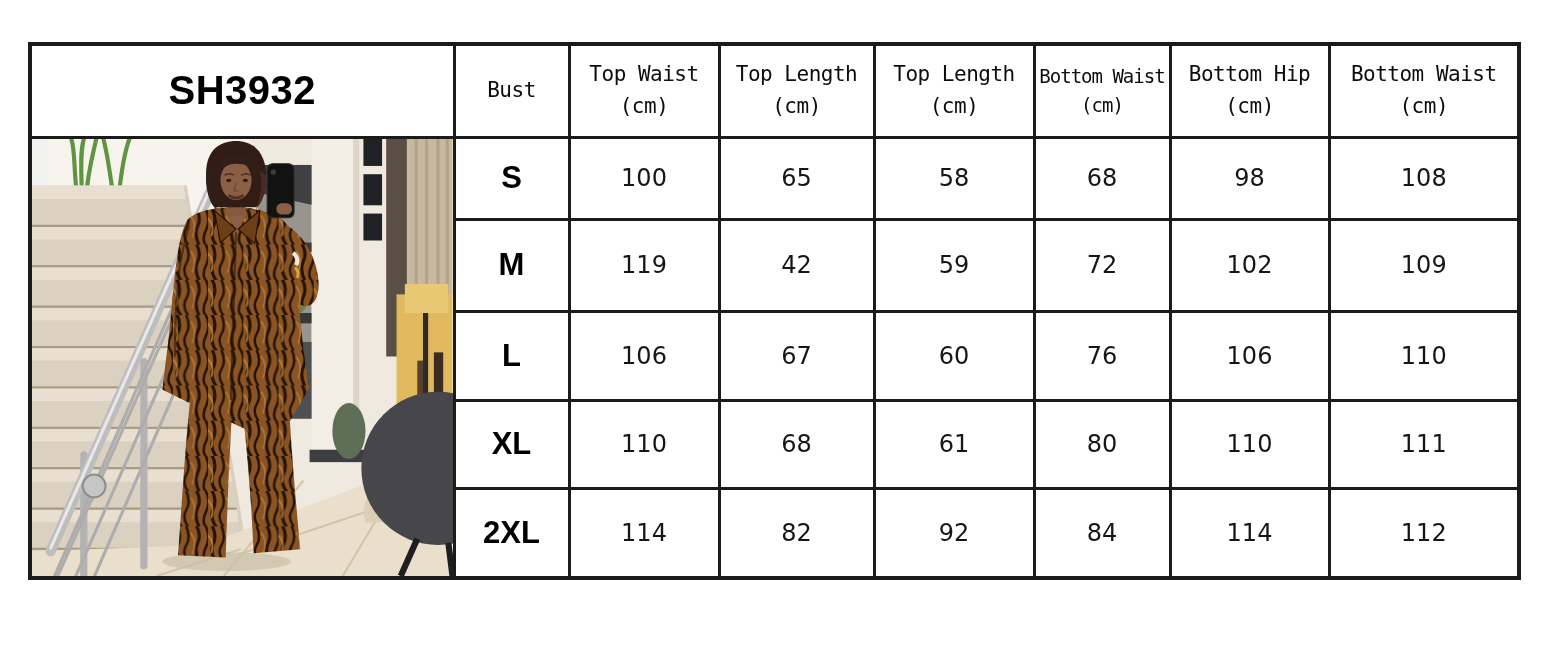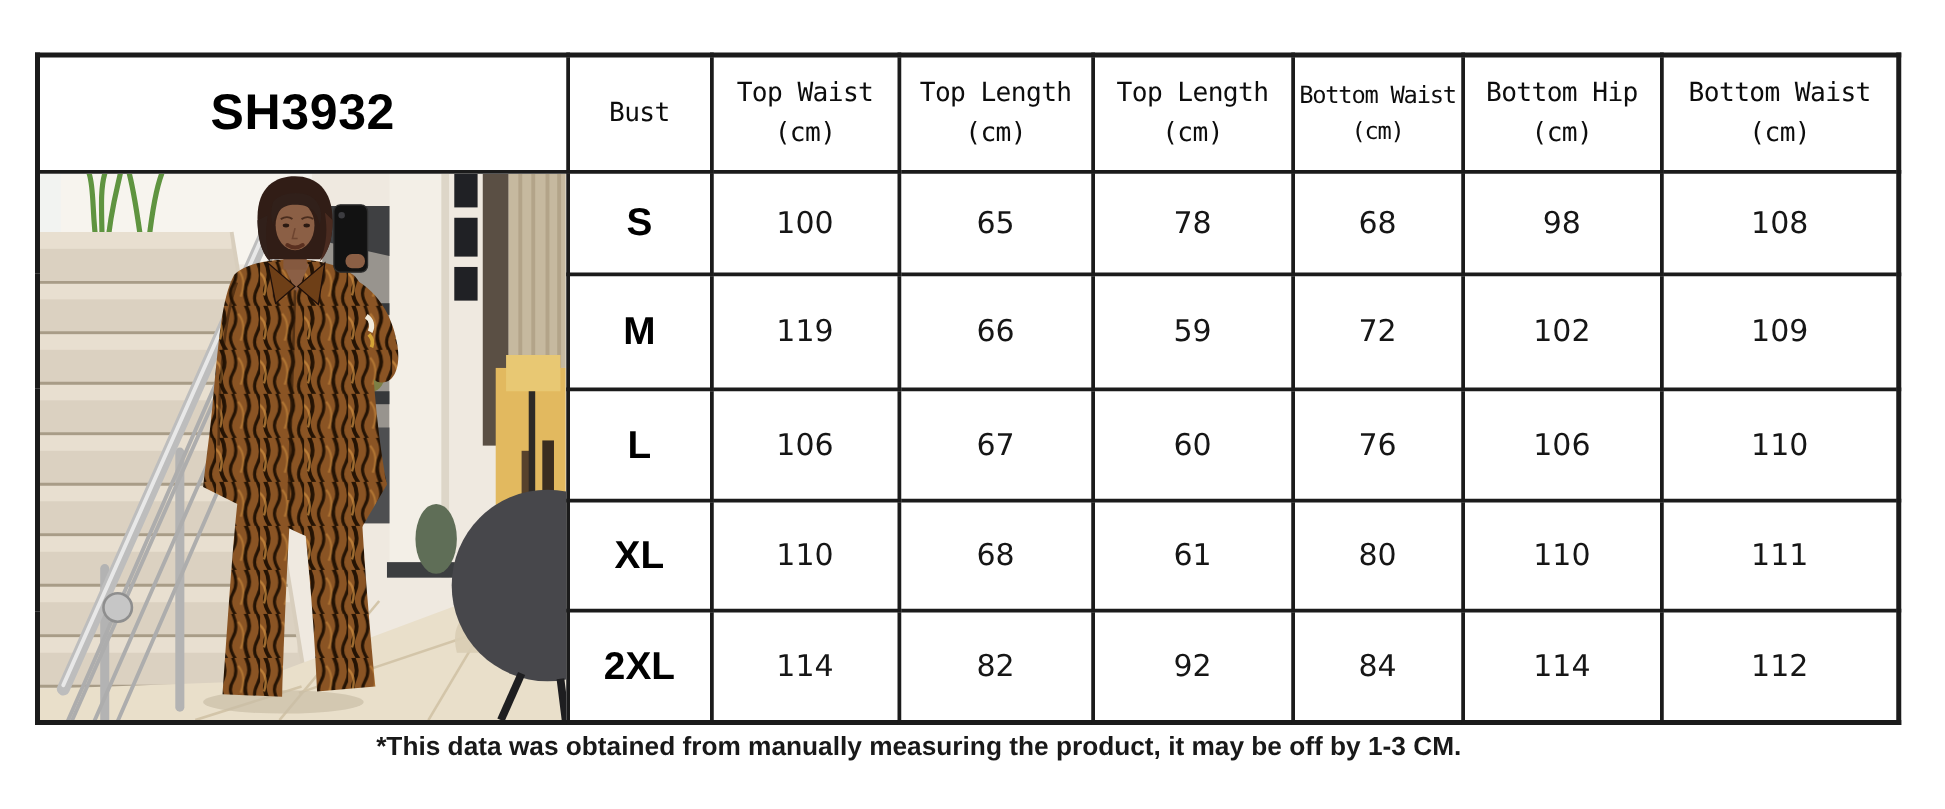--- a/index.html
+++ b/index.html
@@ -253,30 +253,30 @@
 
               <rect x="227" y="24" width="26" height="52" rx="5" fill="#121212" stroke="#2e2e2e"></rect>
               <circle cx="233" cy="32" r="2.5" fill="#3c3c40"></circle>
               <rect x="236" y="62" width="15" height="11" rx="5" fill="#8b5f45"></rect>
             </g>
           </svg>
         </td>
         <td class="size-cell">S</td>
         <td class="num">100</td>
         <td class="num">65</td>
-        <td class="num">78</td>
+        <td class="num">58</td>
         <td class="num">68</td>
         <td class="num">98</td>
         <td class="num">108</td>
       </tr>
 
       <tr style="height:88px">
         <td class="size-cell">M</td>
         <td class="num">119</td>
-        <td class="num">66</td>
+        <td class="num">42</td>
         <td class="num">59</td>
         <td class="num">72</td>
         <td class="num">102</td>
         <td class="num">109</td>
       </tr>
 
       <tr style="height:85px">
         <td class="size-cell">L</td>
         <td class="num">106</td>
         <td class="num">67</td>
@@ -301,14 +301,13 @@
         <td class="num">114</td>
         <td class="num">82</td>
         <td class="num">92</td>
         <td class="num">84</td>
         <td class="num">114</td>
         <td class="num">112</td>
       </tr>
     </tbody>
   </table>
 
-  <div class="footnote">*This data was obtained from manually measuring the product, it may be off by 1-3 CM.</div>
 </div>
 
 </body></html>

